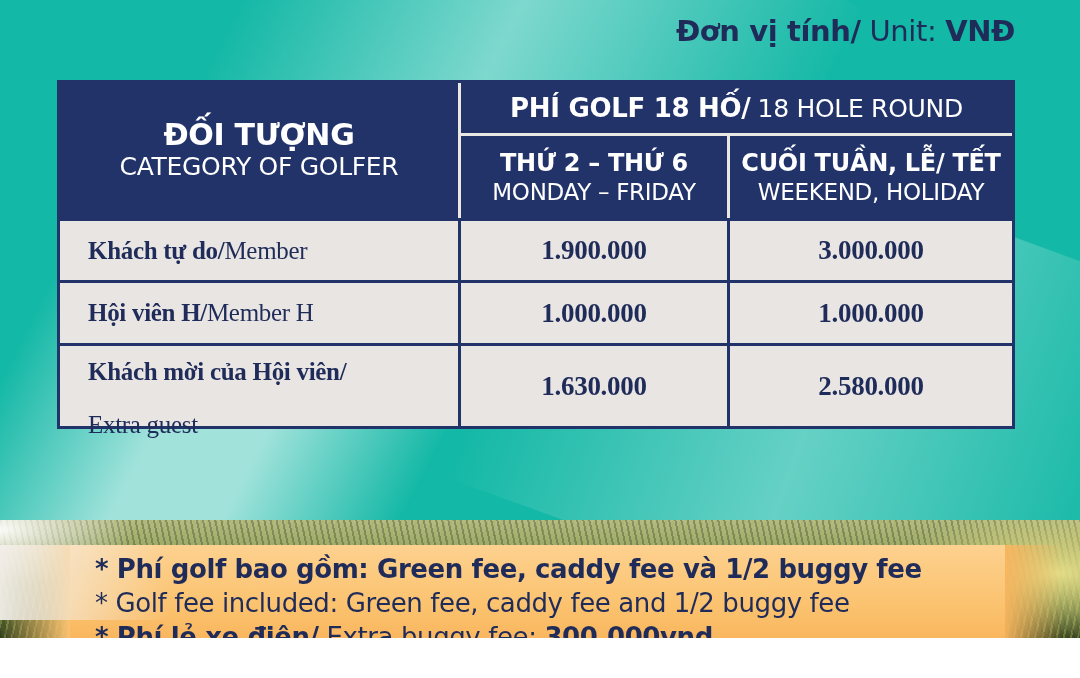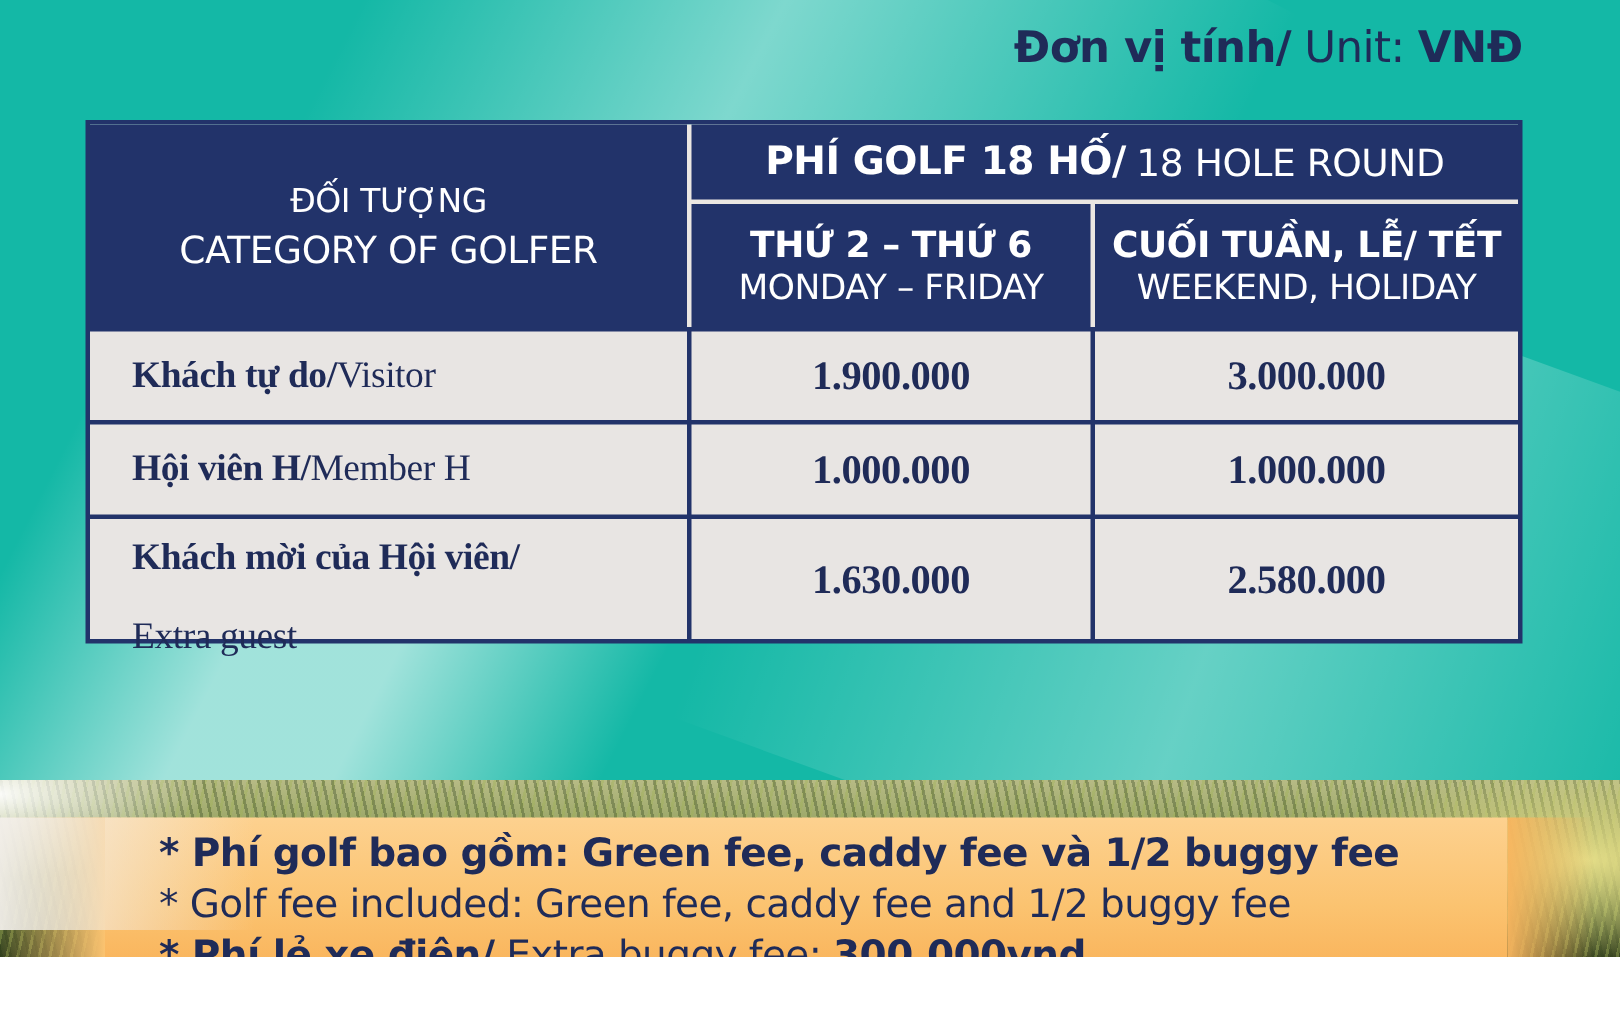--- a/index.html
+++ b/index.html
@@ -73,21 +73,21 @@
     grid-template-rows:50px 82px; gap:3px; background:#ebe7e2;
   }
   .hcell{
     background:#22336a; color:#fff; display:flex; flex-direction:column;
     align-items:center; justify-content:center; text-align:center; letter-spacing:-.3px;
   }
   .h-cat{grid-row:1/3; grid-column:1;}
   .h-fee{grid-row:1; grid-column:2/4; flex-direction:row; gap:7px;}
   .h-wd{grid-row:2; grid-column:2;}
   .h-we{grid-row:2; grid-column:3;}
-  .h-cat .vi{font-weight:normal; font-size:22px; line-height:32px;}
+  .h-cat .vi{font-weight:bold; font-size:30px; line-height:32px;}
   .h-cat .en{font-size:25px; line-height:31px; font-weight:normal;}
   .h-fee .vi{font-weight:bold; font-size:26px;}
   .h-fee .en{font-size:25px; font-weight:normal;}
   .h-wd .vi,.h-we .vi{font-weight:bold; font-size:24px; line-height:29px;}
   .h-wd .en,.h-we .en{font-size:23px; line-height:28px; font-weight:normal;}
 
   .tbody{
     display:grid; grid-template-columns:398px 266px 1fr;
     grid-template-rows:59px 60px 80px; gap:3px;
     background:#22336a; border-top:3px solid #22336a;
@@ -98,21 +98,21 @@
   }
   .cell.cat{padding-left:28px; justify-content:flex-start; font-size:25px;}
   .cell.cat .vi{font-weight:bold;}
   .cell.cat .en{font-weight:normal;}
   .cell.cat.stacked{flex-direction:column; align-items:flex-start; justify-content:center;}
   .cell.cat.stacked .vi,.cell.cat.stacked .en{line-height:29px;margin-top:24px;}
   .cell.val{justify-content:center; font-weight:bold; font-size:27px;}
 
   
   .notes{
-    position:absolute; z-index:4; left:106px; top:552px;
+    position:absolute; z-index:4; left:95px; top:552px;
     font-size:26px; line-height:34px; letter-spacing:-.4px; color:#1f2b58; white-space:nowrap;
   }
 </style>
 </head>
 <body>
 
 <div class="canvas">
 
   <div class="swoosh s1"></div>
   <div class="swoosh s2"></div>
@@ -146,21 +146,21 @@
       </div>
       <div class="hcell h-we">
         <div class="vi">CUỐI TUẦN, LỄ/ TẾT</div>
         <div class="en">WEEKEND, HOLIDAY</div>
       </div>
     </div>
 
     <div class="tbody">
       <div class="cell cat">
         <span class="vi">Khách tự do/</span>
-        <span class="en"> Visitor</span>
+        <span class="en"> Member</span>
       </div>
       <div class="cell val">1.900.000</div>
       <div class="cell val">3.000.000</div>
 
       <div class="cell cat">
         <span class="vi">Hội viên H/</span>
         <span class="en"> Member H</span>
       </div>
       <div class="cell val">1.000.000</div>
       <div class="cell val">1.000.000</div>

